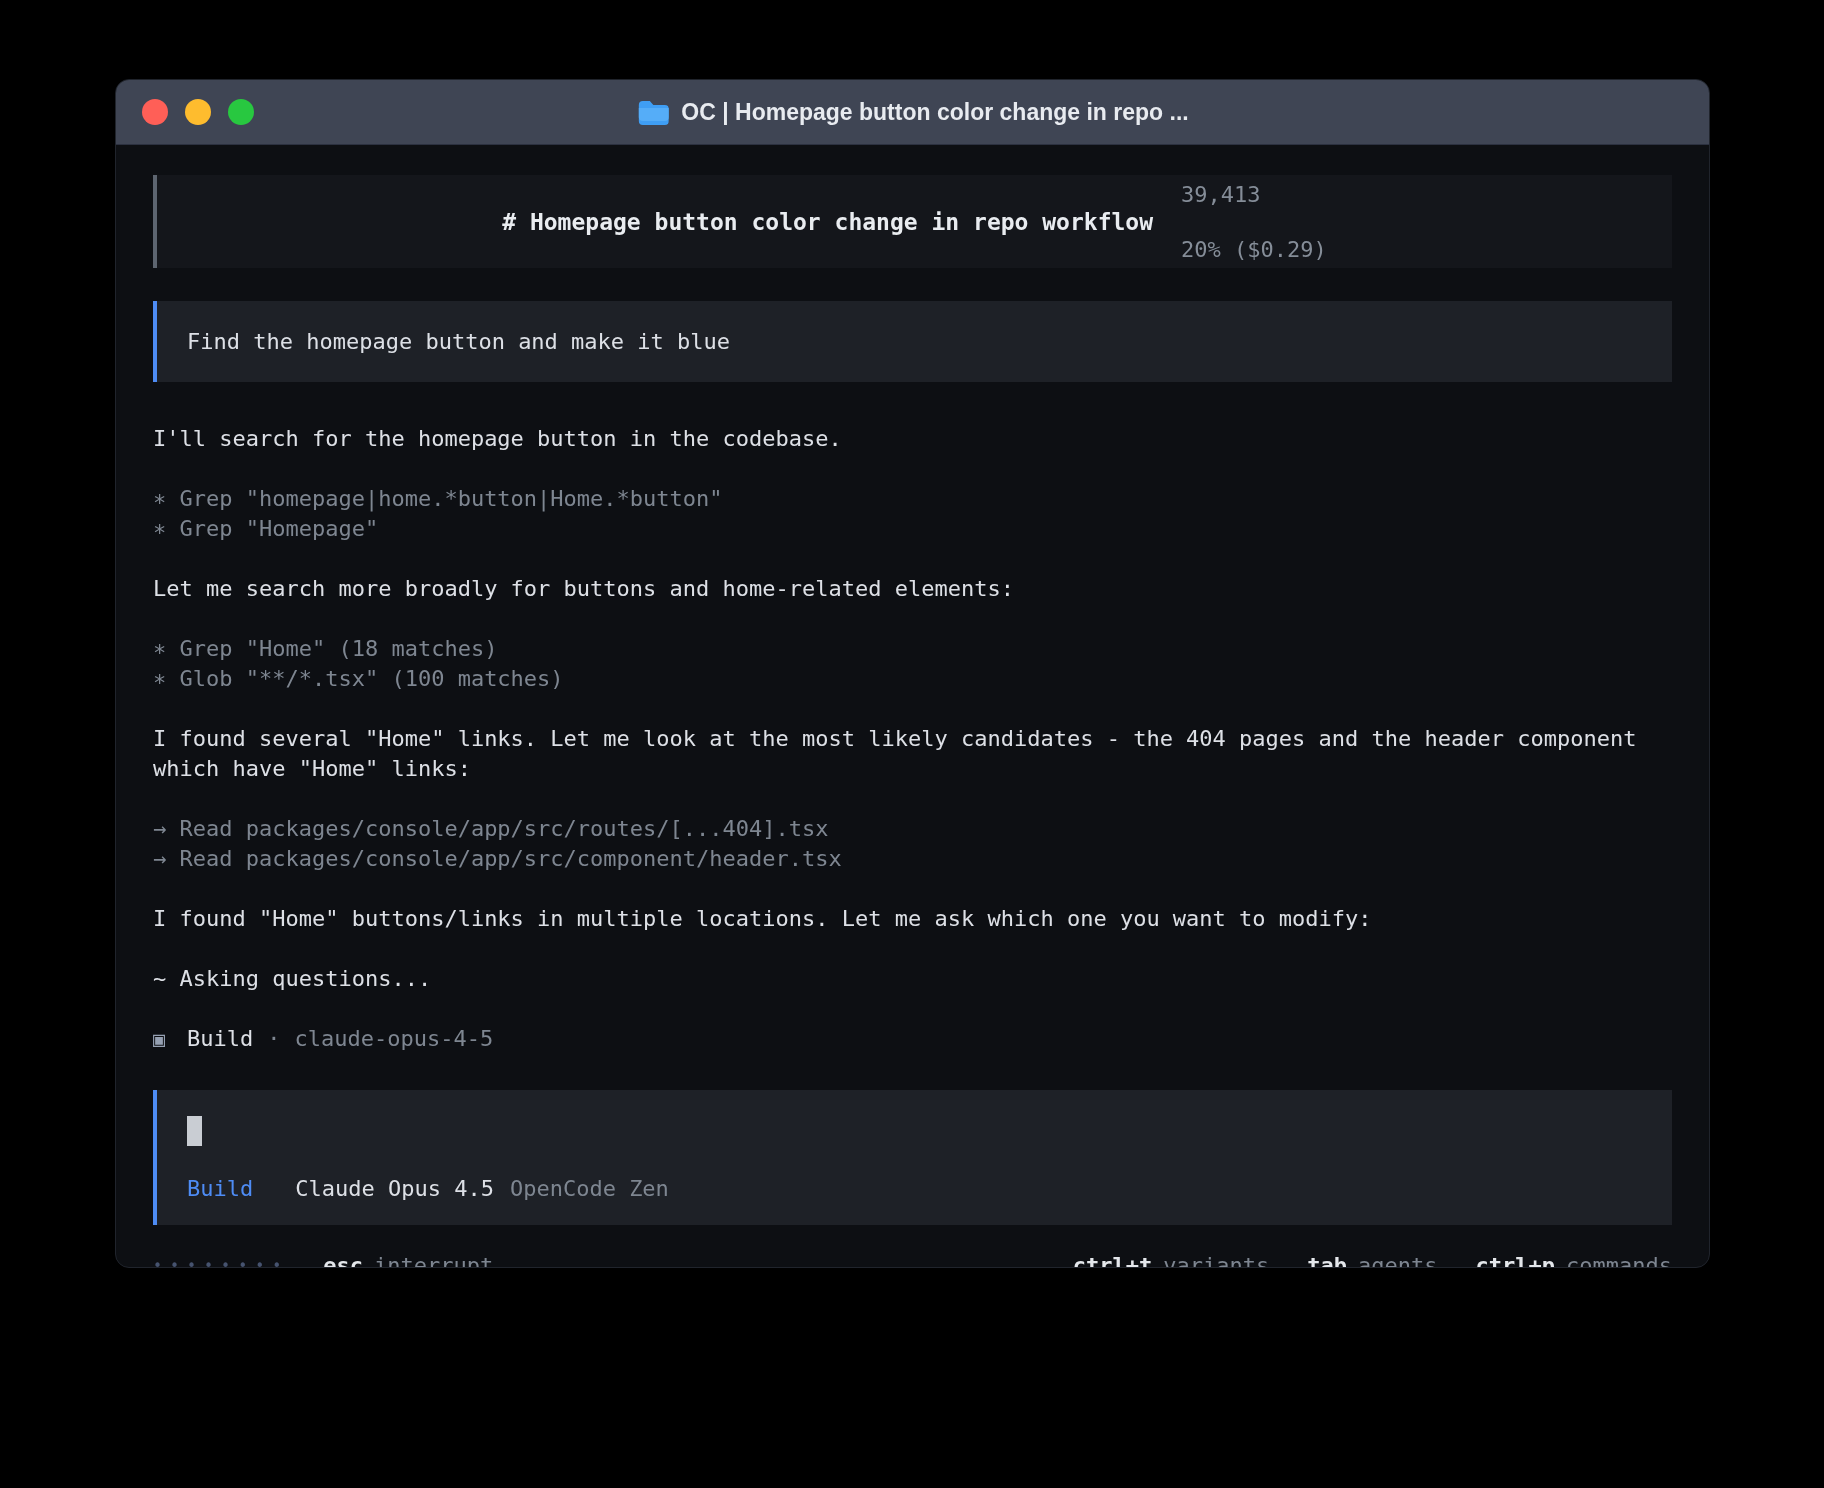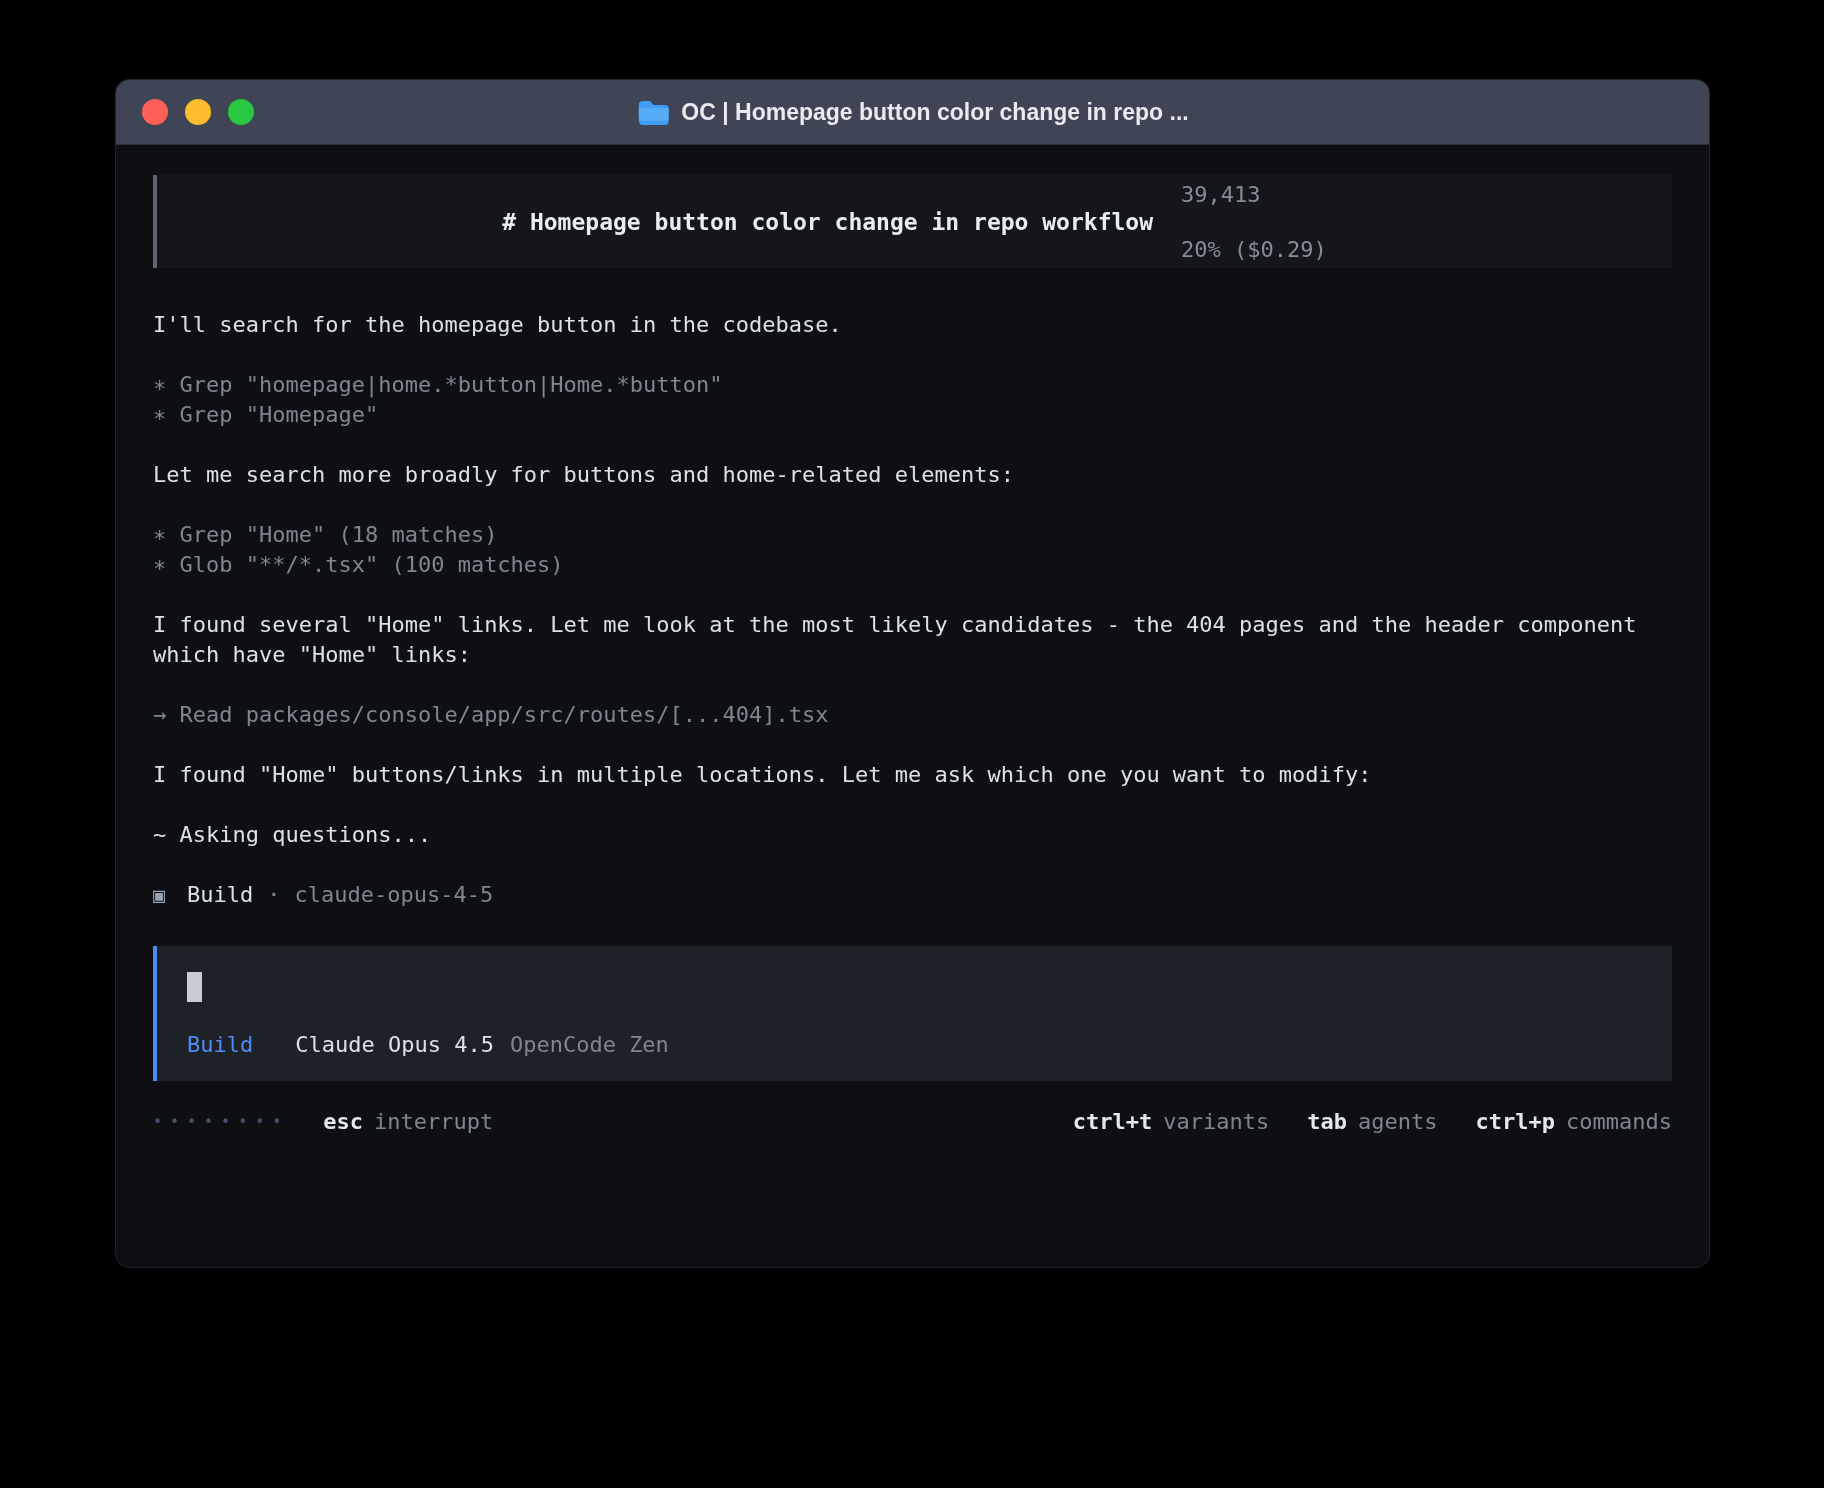--- a/index.html
+++ b/index.html
@@ -117,20 +117,23 @@
   <div class="content">
 
     <div class="session-header">
       <span class="session-title"># Homepage button color change in repo workflow</span>
       <span class="session-meta">
         <span>39,413</span>
         <span>20% ($0.29)</span>
       </span>
     </div>
 
+    <div class="user-block">
+      <span>Find the homepage button and make it blue</span>
+    </div>
 
     <div class="convo">
 
       <div class="para">I'll search for the homepage button in the codebase.</div>
 
       <div class="tool-group">
         <div class="tool-line">∗ Grep "homepage|home.*button|Home.*button"</div>
         <div class="tool-line">∗ Grep "Homepage"</div>
       </div>
 
@@ -138,20 +141,21 @@
 
       <div class="tool-group">
         <div class="tool-line">∗ Grep "Home" (18 matches)</div>
         <div class="tool-line">∗ Glob "**/*.tsx" (100 matches)</div>
       </div>
 
       <div class="para">I found several "Home" links. Let me look at the most likely candidates - the 404 pages and the header component which have "Home" links:</div>
 
       <div class="tool-group">
         <div class="tool-line">→ Read packages/console/app/src/routes/[...404].tsx</div>
+        <div class="tool-line">→ Read packages/console/app/src/component/header.tsx</div>
       </div>
 
       <div class="para">I found "Home" buttons/links in multiple locations. Let me ask which one you want to modify:</div>
 
       <div class="para">~ Asking questions...</div>
 
       <div class="agent-line">
         <span class="agent-icon">▣</span>
         <span>Build</span>
         <span class="agent-sep">·</span>

